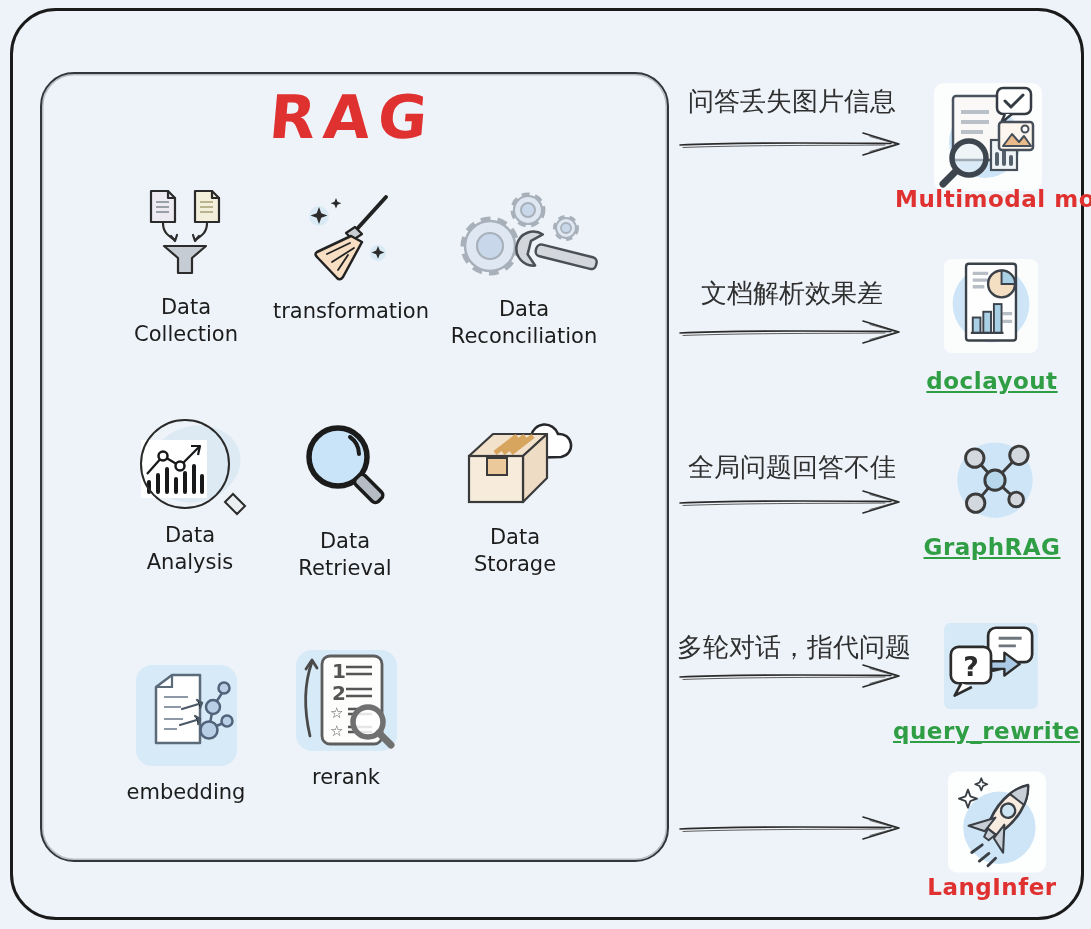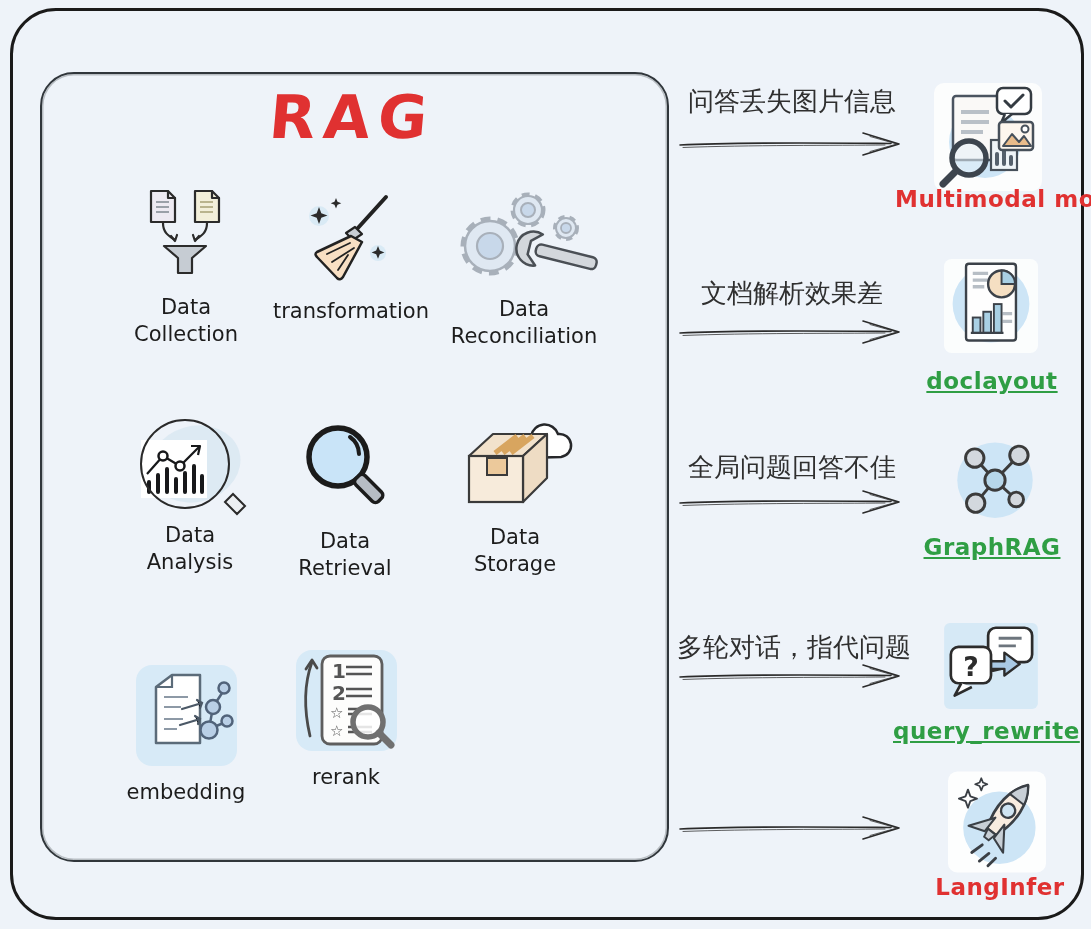--- a/index.html
+++ b/index.html
@@ -367,16 +367,16 @@
           <path d="M64 56 L81 80 L64 74 Z" fill="#c8cfd6" stroke="#3a3f45" stroke-width="2.2" stroke-linejoin="round"></path>
           <path d="M53 70 h10 l-2 9 h-6 Z" fill="#c8cfd6" stroke="#3a3f45" stroke-width="2"></path>
         </g>
         <g stroke="#3a3f45" stroke-width="3" stroke-linecap="round">
           <path d="M26 88 l11 -8 M34 97 l10 -8 M43 102 l8 -8"></path>
         </g>
         <path d="M22 22 l2.5 7 7 2.5 -7 2.5 -2.5 7 -2.5 -7 -7 -2.5 7 -2.5 Z" fill="#fff" stroke="#3a3f45" stroke-width="2" stroke-linejoin="round"></path>
         <path d="M36 10 l1.8 4.6 4.6 1.8 -4.6 1.8 -1.8 4.6 -1.8 -4.6 -4.6 -1.8 4.6 -1.8 Z" fill="#fff" stroke="#3a3f45" stroke-width="1.8" stroke-linejoin="round"></path>
       </svg>
     </div>
-    <div class="slabel sol-red" style="left:248px;top:94px;width:150px">LangInfer</div>
+    <div class="slabel sol-red" style="left:240px;top:94px;width:150px">LangInfer</div>
   </div>
 
 </div>
 
 </body></html>

